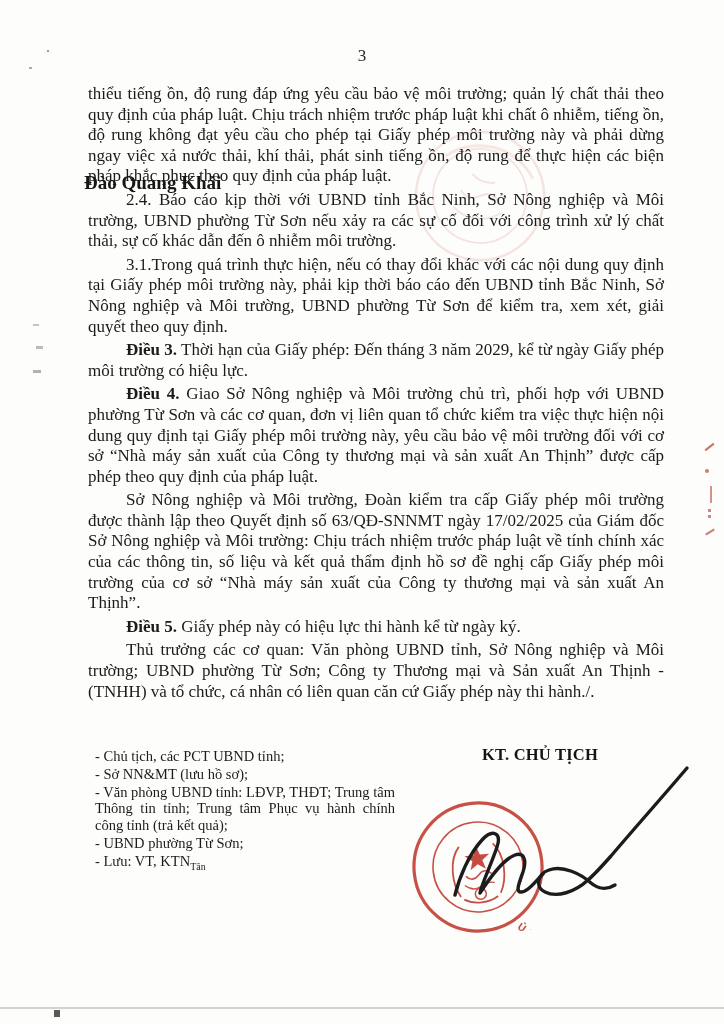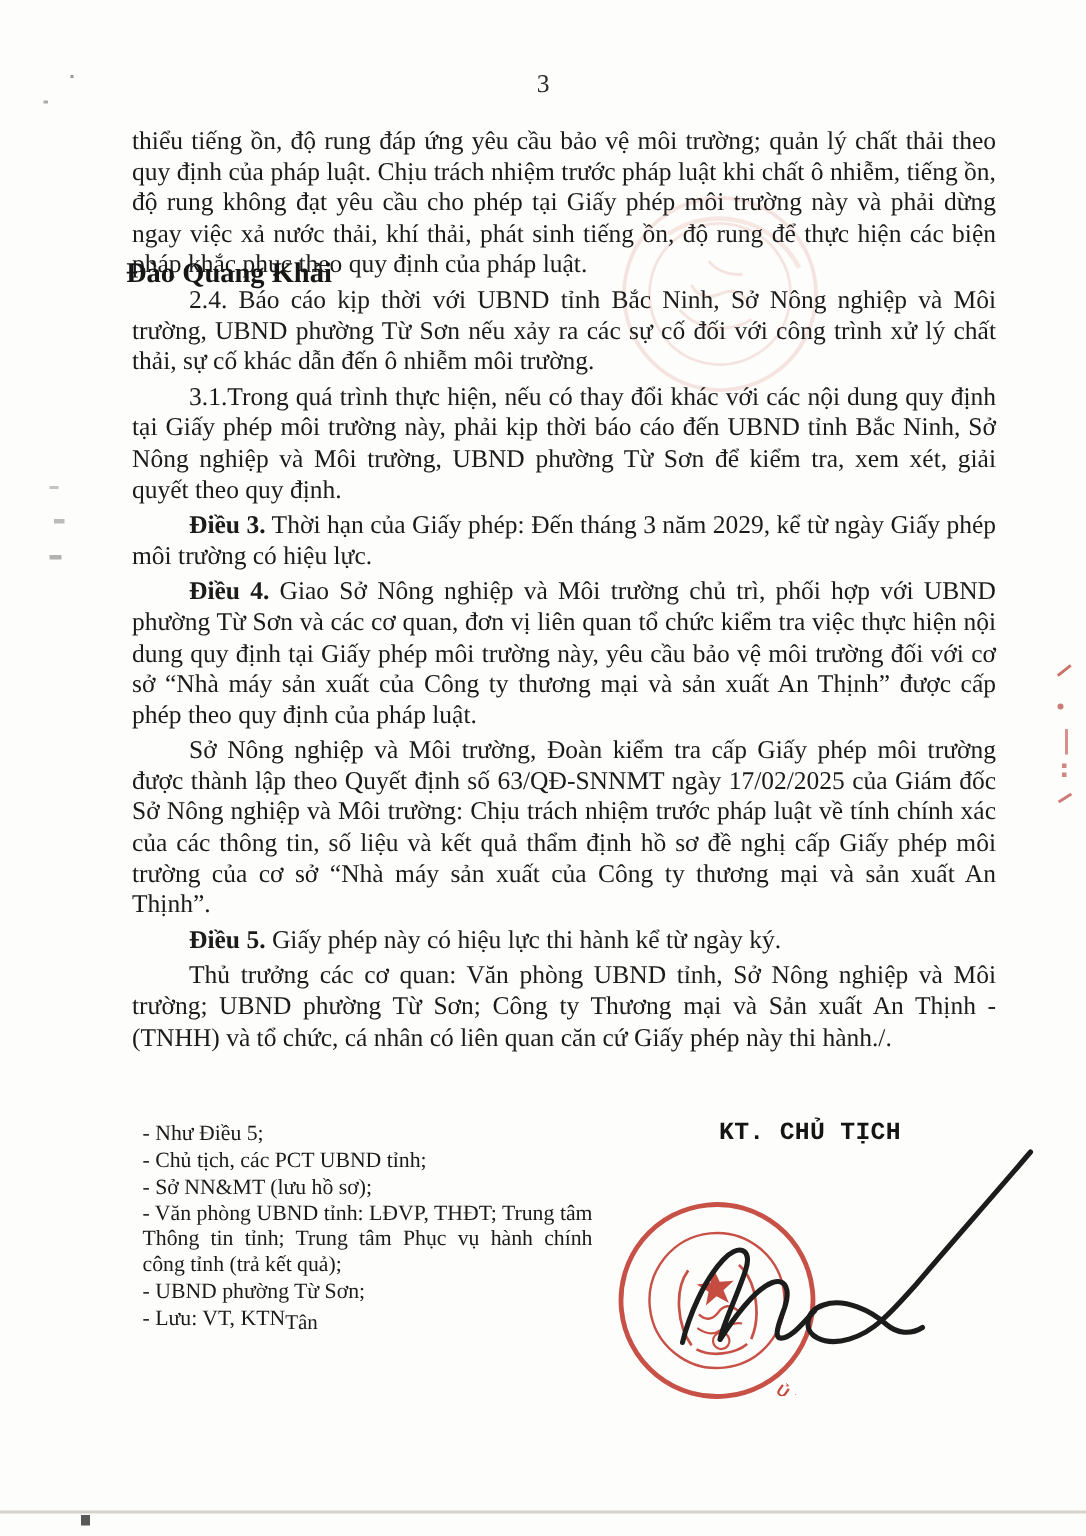--- a/index.html
+++ b/index.html
@@ -25,24 +25,24 @@
   .doc-body p.indent{text-indent:38px;}
   .para-lead{font-weight:bold;}
   
   .recipients{
     position:absolute;left:95px;top:748px;width:300px;
     font-size:14.5px;line-height:16.8px;z-index:2;
   }
   .recipients-label{font-weight:bold;font-style:italic;font-size:15.5px;margin-bottom:1px;}
   .recipients ul{list-style:none;margin:0;padding:0;}
   .recipients li{margin:0 0 1px 0;text-align:justify;}
-  .sub-note{font-size:14px;vertical-align:sub;margin-top:29px;}
+  .sub-note{font-size:10px;vertical-align:sub;margin-top:29px;}
   .sign-block{
     position:absolute;left:380px;top:745px;width:320px;height:230px;
-    text-align:center;z-index:2;font-family:Liberation Mono, monospace;
+    text-align:center;z-index:2;
   }
   .sign-title{font-weight:bold;font-size:16.5px;line-height:20px;color:#151515;letter-spacing:.2px;}
   .signer-name{
     position:absolute;left:40px;right:0;top:172px;
     font-weight:bold;font-size:19px;color:#161616;z-index:5;margin-left:44px;
   }
   .seal-svg{position:absolute;left:410px;top:799px;z-index:1;transform:rotate(-6deg);}
   .signature-svg{position:absolute;left:425px;top:762px;z-index:4;}
   .watermark-svg{position:absolute;left:408px;top:124px;z-index:0;opacity:.8;}
   
@@ -84,21 +84,20 @@
       <p class="para indent">3.1.Trong quá trình thực hiện, nếu có thay đổi khác với các nội dung quy định tại Giấy phép môi trường này, phải kịp thời báo cáo đến UBND tỉnh Bắc Ninh, Sở Nông nghiệp và Môi trường, UBND phường Từ Sơn để kiểm tra, xem xét, giải quyết theo quy định.</p>
       <p class="para indent"><b class="para-lead">Điều 3.</b> Thời hạn của Giấy phép: Đến tháng 3 năm 2029, kể từ ngày Giấy phép môi trường có hiệu lực.</p>
       <p class="para indent"><b class="para-lead">Điều 4.</b> Giao Sở Nông nghiệp và Môi trường chủ trì, phối hợp với UBND phường Từ Sơn và các cơ quan, đơn vị liên quan tổ chức kiểm tra việc thực hiện nội dung quy định tại Giấy phép môi trường này, yêu cầu bảo vệ môi trường đối với cơ sở “Nhà máy sản xuất của Công ty thương mại và sản xuất An Thịnh” được cấp phép theo quy định của pháp luật.</p>
       <p class="para indent">Sở Nông nghiệp và Môi trường, Đoàn kiểm tra cấp Giấy phép môi trường được thành lập theo Quyết định số 63/QĐ-SNNMT ngày 17/02/2025 của Giám đốc Sở Nông nghiệp và Môi trường: Chịu trách nhiệm trước pháp luật về tính chính xác của các thông tin, số liệu và kết quả thẩm định hồ sơ đề nghị cấp Giấy phép môi trường của cơ sở “Nhà máy sản xuất của Công ty thương mại và sản xuất An Thịnh”.</p>
       <p class="para indent"><b class="para-lead">Điều 5.</b> Giấy phép này có hiệu lực thi hành kể từ ngày ký.</p>
       <p class="para indent">Thủ trưởng các cơ quan: Văn phòng UBND tỉnh, Sở Nông nghiệp và Môi trường; UBND phường Từ Sơn; Công ty Thương mại và Sản xuất An Thịnh - (TNHH) và tổ chức, cá nhân có liên quan căn cứ Giấy phép này thi hành./.</p>
     </div>
 
   <div class="recipients">
     <ul id="recipients-list">
-        <li>- Như Điều 5;</li>
         <li>- Chủ tịch, các PCT UBND tỉnh;</li>
         <li>- Sở NN&amp;MT (lưu hồ sơ);</li>
         <li>- Văn phòng UBND tỉnh: LĐVP, THĐT; Trung tâm Thông tin tỉnh; Trung tâm Phục vụ hành chính công tỉnh (trả kết quả);</li>
         <li>- UBND phường Từ Sơn;</li>
         <li><span>- Lưu: VT, KTN</span><span class="sub-note">Tân</span></li>
       </ul>
   </div>
 
   <div class="sign-block">
     <div class="sign-title">KT. CHỦ TỊCH</div>

